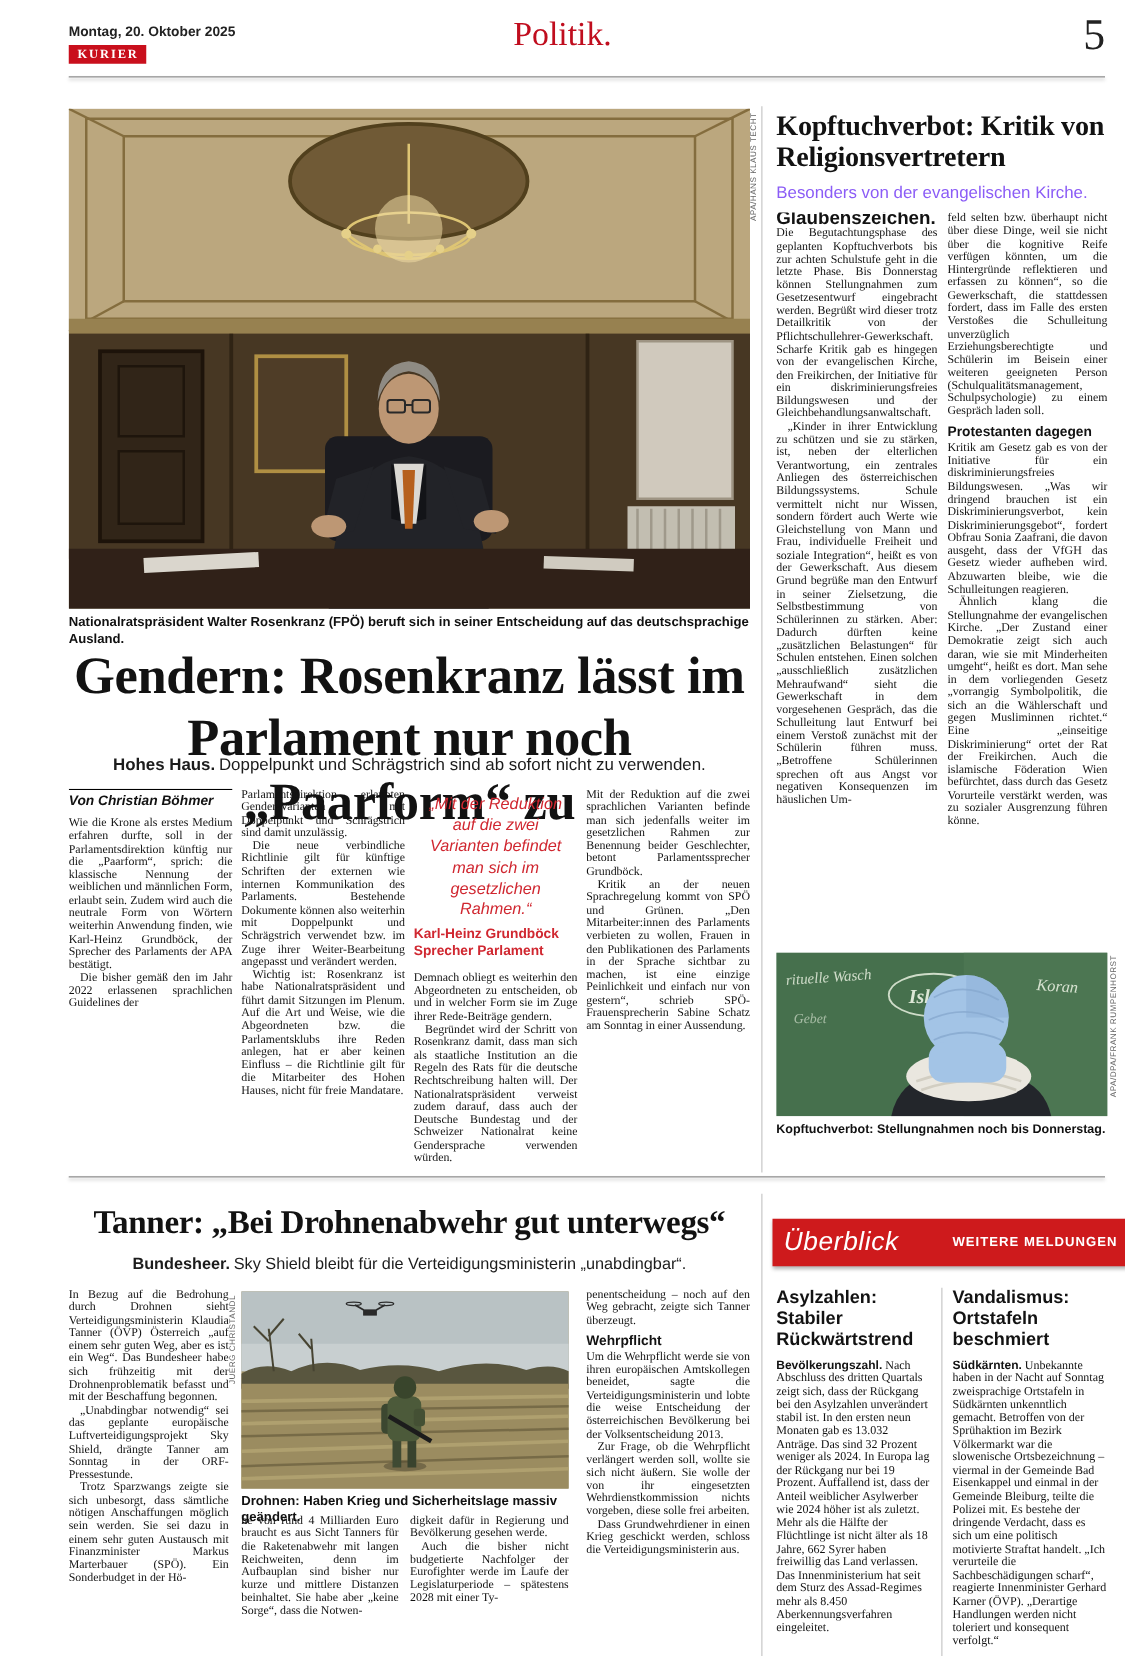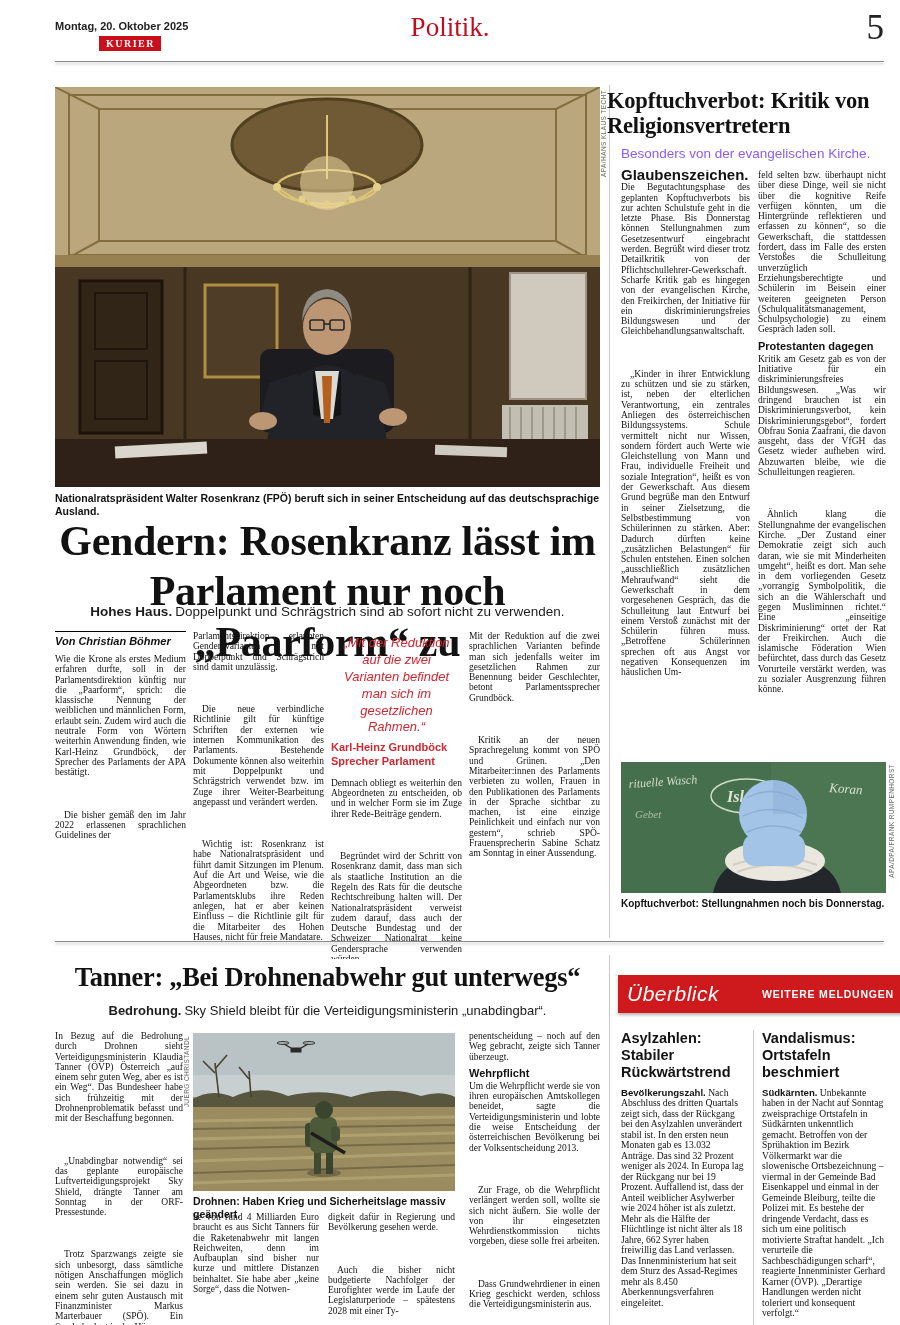--- a/index.html
+++ b/index.html
@@ -3,21 +3,21 @@
 <meta charset="utf-8">
 <style>
   html,body{margin:0;padding:0;background:#e9e9e9;}
   #page{position:relative;width:900px;height:1325px;background:#fff;overflow:hidden;
         font-family:"Liberation Sans",sans-serif;color:#121212;}
   .abs{position:absolute;}
 
   
   .date{left:55px;top:20px;font-size:11px;font-weight:bold;color:#222;}
   .brandbox{left:55px;top:36px;background:#c90f1c;color:#fff;font-family:"Liberation Serif",serif;
-            font-weight:bold;font-size:10px;letter-spacing:1.5px;padding:2px 6px 2px 7px;margin-left:44px;}
+            font-weight:bold;font-size:10px;letter-spacing:1.5px;padding:2px 6px 2px 7px;}
   .section-title{left:0;right:0;top:12px;text-align:center;font-family:"Liberation Serif",serif;
                  font-size:27px;color:#c00d1e;}
   .pagenum{right:16px;top:8px;font-family:"Liberation Serif",serif;font-size:35px;color:#222;}
   .rule-shadow{border-top:1.5px solid #8a8a8a;box-shadow:0 2px 3px rgba(0,0,0,.28);height:0;}
   .vline{width:1px;background:#c9c9c9;}
 
   
   .photo{display:block;width:100%;height:100%;}
   .caption{font-size:10.5px;font-weight:bold;color:#111;line-height:1.2;}
   .vcred{position:absolute;writing-mode:vertical-rl;transform:rotate(180deg);
@@ -31,21 +31,21 @@
   .hl-right{font-family:"Liberation Serif",serif;font-weight:bold;font-size:22.5px;
             line-height:1.13;letter-spacing:-.2px;}
   .hl-tanner{text-align:center;font-family:"Liberation Serif",serif;font-weight:bold;
              font-size:26.5px;letter-spacing:-.3px;}
 
   
   .cols{display:flex;gap:7px;overflow:hidden;}
   .col{flex:0 0 131px;width:131px;overflow:hidden;}
   .bt{font-family:"Liberation Serif",serif;font-size:9.5px;line-height:10.3px;text-align:justify;}
   .bt p{margin:0;}
-  .bt p + p{text-indent:9px;margin-top:32px;}
+  .bt p + p{text-indent:9px;}
   .li{font-family:"Liberation Sans",sans-serif;font-weight:bold;font-size:15px;}
   .byline{border-top:1.5px solid #000;padding:3px 0 7px;font-style:italic;font-weight:bold;
           font-size:11px;font-family:"Liberation Sans",sans-serif;}
   .crosshead{font-family:"Liberation Sans",sans-serif;font-weight:bold;font-size:11px;
              margin:5px 0 2px;text-align:left;}
   .quote{color:#d02730;font-style:italic;font-size:13px;line-height:1.3;text-align:center;padding:4px 2px 5px;}
   .quote-att{color:#d02730;font-weight:bold;font-size:11px;line-height:1.25;text-align:left;margin-bottom:9px;}
 
   
   .ovbar{background:#ce1a1c;color:#fff;display:flex;align-items:center;justify-content:space-between;
@@ -178,21 +178,21 @@
         <p>Demnach obliegt es weiterhin den Abgeordneten zu entscheiden, ob und in welcher Form sie im Zuge ihrer Rede-Beiträge gendern.</p>
         <p>Begründet wird der Schritt von Rosenkranz damit, dass man sich als staatliche Institution an die Regeln des Rats für die deutsche Rechtschreibung halten will. Der Nationalratspräsident verweist zudem darauf, dass auch der Deutsche Bundestag und der Schweizer Nationalrat keine Gendersprache verwenden würden.</p>
       </div>
     </div>
     <div class="col bt">
       <p>Mit der Reduktion auf die zwei sprachlichen Varianten befinde man sich jedenfalls weiter im gesetzlichen Rahmen zur Benennung beider Geschlechter, betont Parlamentssprecher Grundböck.</p>
       <p>Kritik an der neuen Sprachregelung kommt von SPÖ und Grünen. „Den Mitarbeiter:innen des Parlaments verbieten zu wollen, Frauen in den Publikationen des Parlaments in der Sprache sichtbar zu machen, ist eine einzige Peinlichkeit und einfach nur von gestern“, schrieb SPÖ-Frauensprecherin Sabine Schatz am Sonntag in einer Aussendung.</p>
     </div>
   </div>
 
-  <div class="abs hl-right" style="left:607px;top:88px;width:265px;">Kopftuchverbot: Kritik von Religionsvertretern</div>
+  <div class="abs hl-right" style="left:621px;top:88px;width:265px;">Kopftuchverbot: Kritik von Religionsvertretern</div>
   <div class="abs" style="left:621px;top:146px;width:265px;font-size:13.5px;color:#8b5cf6;">Besonders von der evangelischen Kirche.</div>
 
   <div class="abs" style="left:621px;top:170px;width:265px;height:588px;display:flex;gap:8px;overflow:hidden;">
     <div class="bt" style="width:129px;overflow:hidden;">
       <p><b class="li">Glaubenszeichen.</b> <span>Die Begutachtungsphase des geplanten Kopftuchverbots bis zur achten Schulstufe geht in die letzte Phase. Bis Donnerstag können Stellungnahmen zum Gesetzesentwurf eingebracht werden. Begrüßt wird dieser trotz Detailkritik von der Pflichtschullehrer-Gewerkschaft. Scharfe Kritik gab es hingegen von der evangelischen Kirche, den Freikirchen, der Initiative für ein diskriminierungsfreies Bildungswesen und der Gleichbehandlungsanwaltschaft.</span></p>
       <p>„Kinder in ihrer Entwicklung zu schützen und sie zu stärken, ist, neben der elterlichen Verantwortung, ein zentrales Anliegen des österreichischen Bildungssystems. Schule vermittelt nicht nur Wissen, sondern fördert auch Werte wie Gleichstellung von Mann und Frau, individuelle Freiheit und soziale Integration“, heißt es von der Gewerkschaft. Aus diesem Grund begrüße man den Entwurf in seiner Zielsetzung, die Selbstbestimmung von Schülerinnen zu stärken. Aber: Dadurch dürften keine „zusätzlichen Belastungen“ für Schulen entstehen. Einen solchen „ausschließlich zusätzlichen Mehraufwand“ sieht die Gewerkschaft in dem vorgesehenen Gespräch, das die Schulleitung laut Entwurf bei einem Verstoß zunächst mit der Schülerin führen muss. „Betroffene Schülerinnen sprechen oft aus Angst vor negativen Konsequenzen im häuslichen Um-</p>
     </div>
     <div style="width:128px;overflow:hidden;">
       <div class="bt">
           <p>feld selten bzw. überhaupt nicht über diese Dinge, weil sie nicht über die kognitive Reife verfügen könnten, um die Hintergründe reflektieren und erfassen zu können“, so die Gewerkschaft, die stattdessen fordert, dass im Falle des ersten Verstoßes die Schulleitung unverzüglich Erziehungsberechtigte und Schülerin im Beisein einer weiteren geeigneten Person (Schulqualitätsmanagement, Schulpsychologie) zu einem Gespräch laden soll.</p>
@@ -235,21 +235,21 @@
     </svg>
   </div>
   <div class="vcred" style="left:888px;top:764px;">APA/DPA/FRANK RUMPENHORST</div>
   <div class="abs caption" style="left:621px;top:898px;width:265px;font-size:10px;">Kopftuchverbot: Stellungnahmen noch bis Donnerstag.</div>
 
   <div class="abs rule-shadow" style="left:55px;right:16px;top:941px;"></div>
   <div class="abs vline" style="left:609px;top:955px;height:370px;"></div>
 
   <div class="abs hl-tanner" style="left:55px;top:962px;width:545px;">Tanner: „Bei Drohnenabwehr gut unterwegs“</div>
   <div class="abs hl-sub" style="left:55px;top:1003px;width:545px;font-size:13px;">
-    <b>Bedrohung.</b><span>Sky Shield bleibt für die Verteidigungsministerin „unabdingbar“.</span>
+    <b>Bundesheer.</b><span>Sky Shield bleibt für die Verteidigungsministerin „unabdingbar“.</span>
   </div>
 
   <div class="abs" style="left:55px;top:1031px;width:545px;height:294px;overflow:hidden;">
     <div class="abs bt" style="left:0;top:0;width:128px;height:294px;overflow:hidden;">
       <p>In Bezug auf die Bedrohung durch Drohnen sieht Verteidigungsministerin Klaudia Tanner (ÖVP) Österreich „auf einem sehr guten Weg, aber es ist ein Weg“. Das Bundesheer habe sich frühzeitig mit der Drohnenproblematik befasst und mit der Beschaffung begonnen.</p>
       <p>„Unabdingbar notwendig“ sei das geplante europäische Luftverteidigungsprojekt Sky Shield, drängte Tanner am Sonntag in der ORF-Pressestunde.</p>
       <p>Trotz Sparzwangs zeigte sie sich unbesorgt, dass sämtliche nötigen Anschaffungen möglich sein werden. Sie sei dazu in einem sehr guten Austausch mit Finanzminister Markus Marterbauer (SPÖ). Ein Sonderbudget in der Hö-</p>
     </div>
 
     <div class="abs" style="left:138px;top:2px;width:262px;height:158px;">

